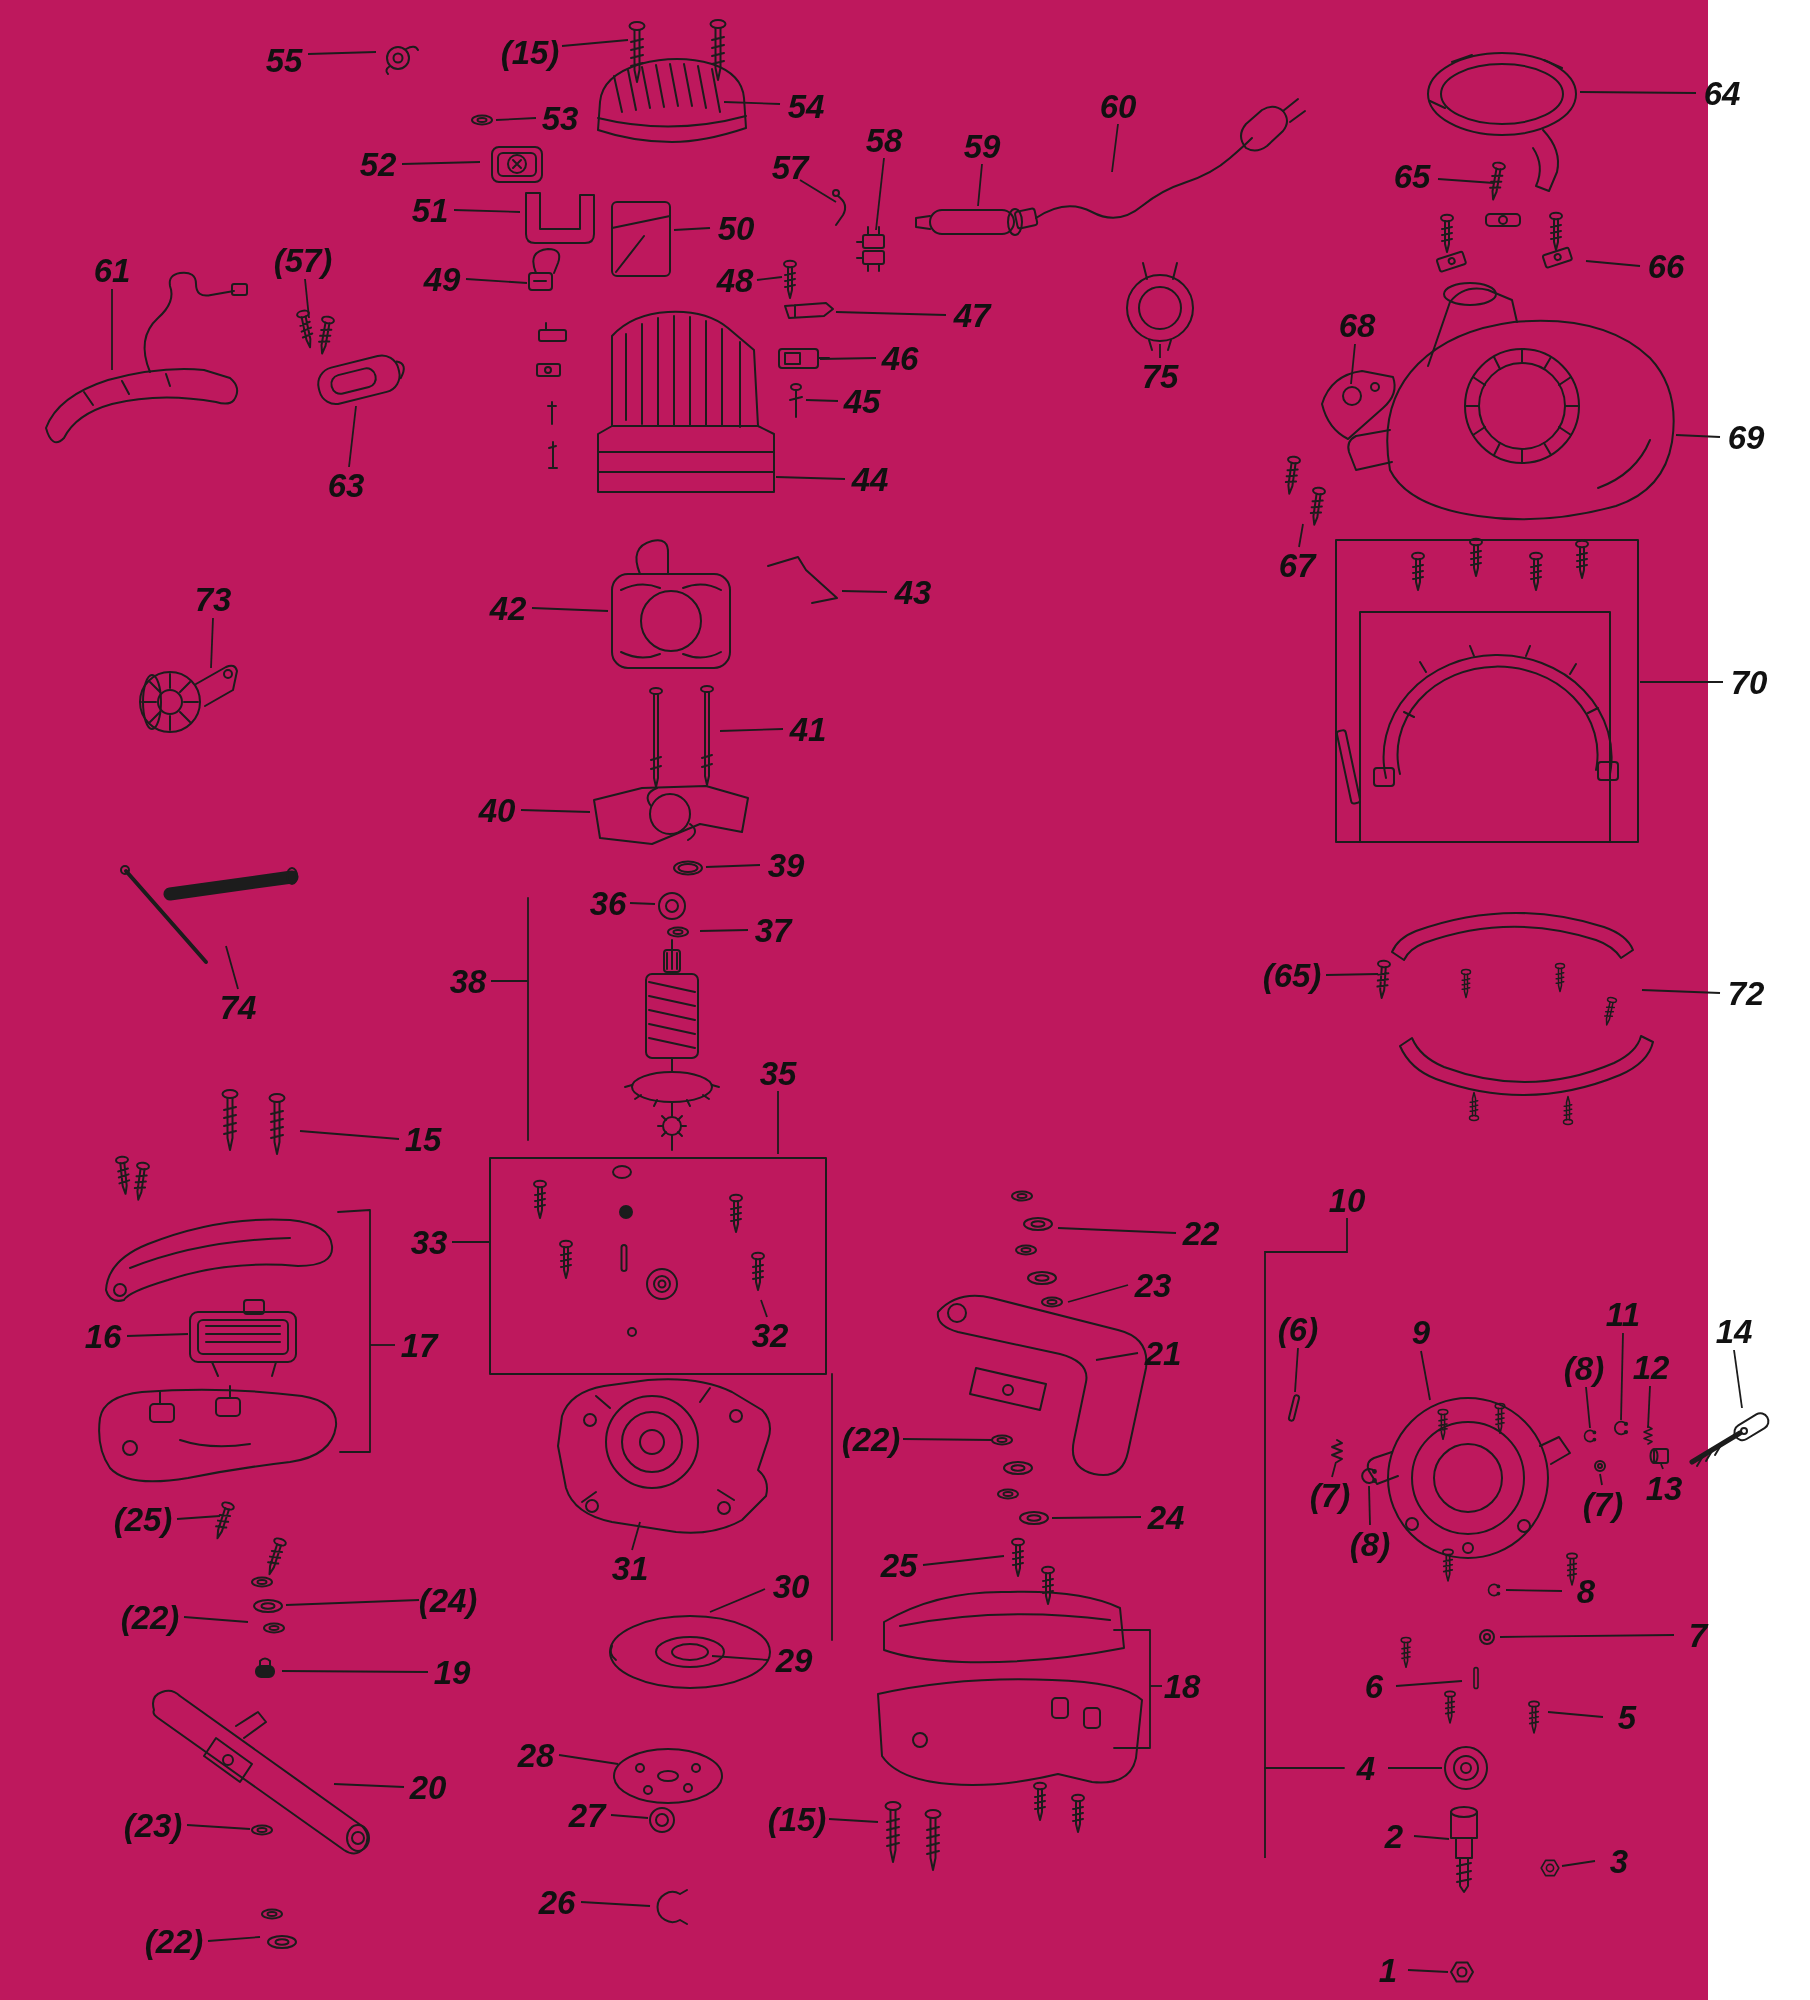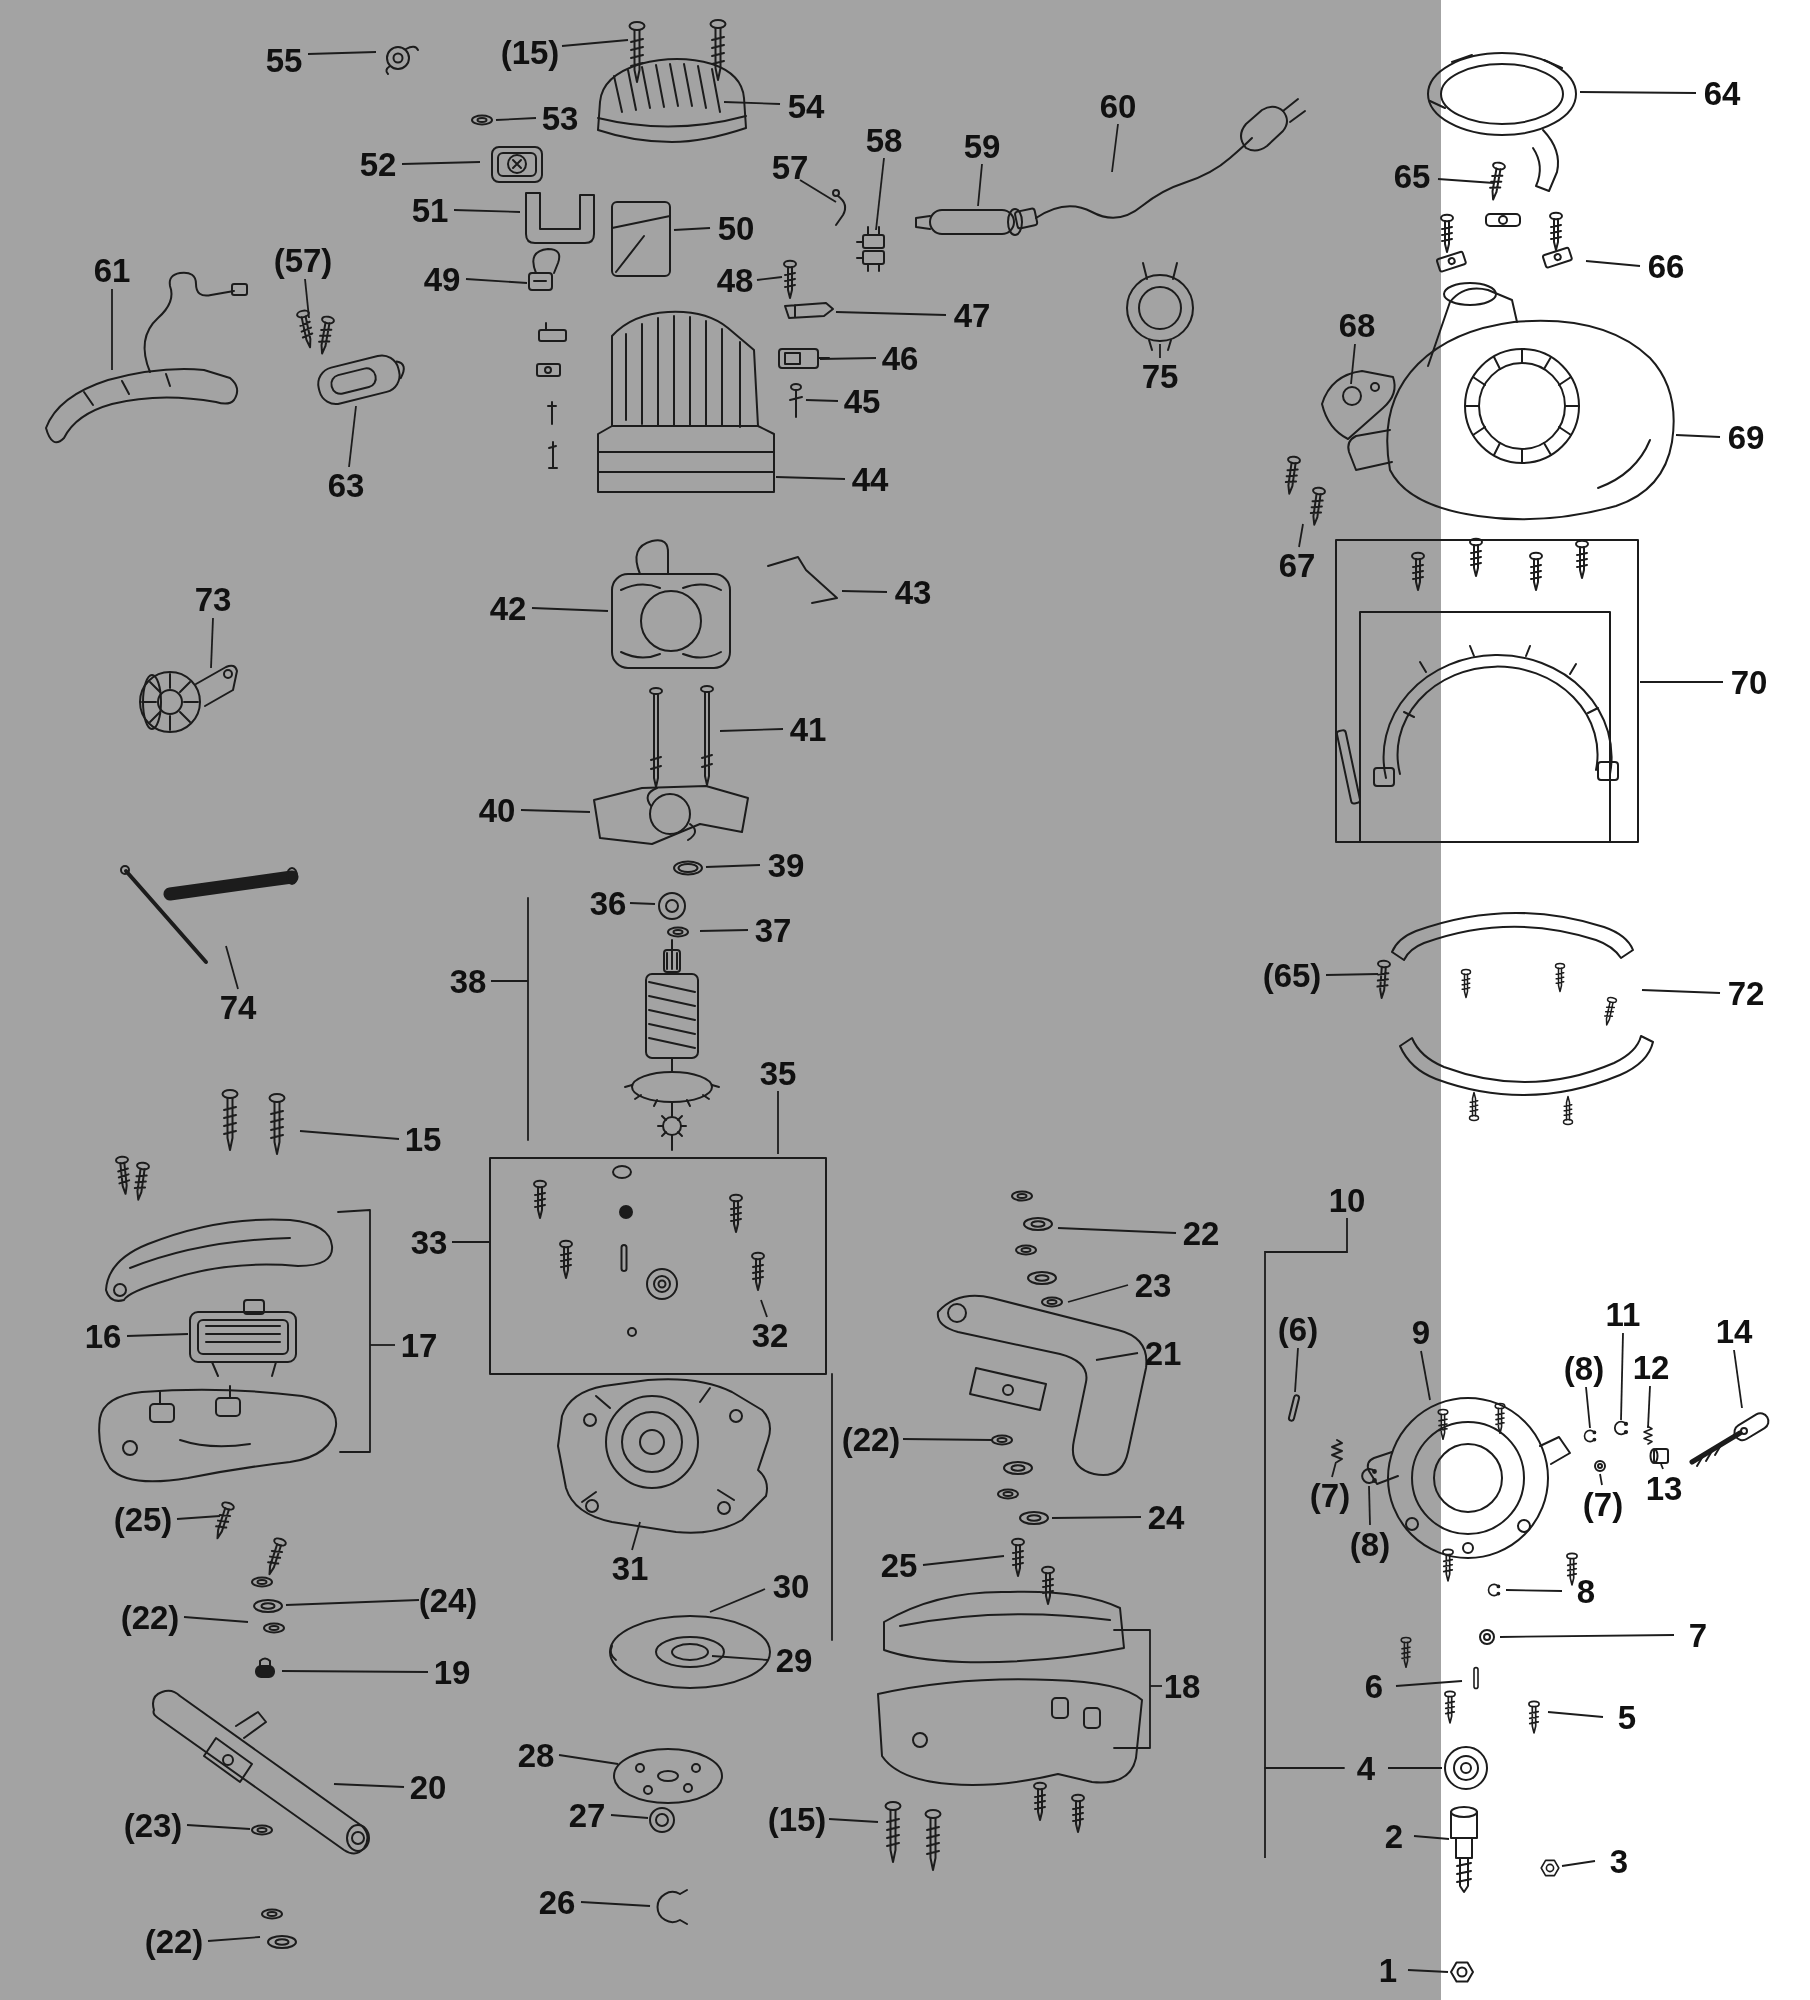--- a/index.html
+++ b/index.html
@@ -1,16 +1,16 @@
 <!DOCTYPE html>
 <html><head>
 <meta charset="utf-8">
 <style>
   html,body{margin:0;padding:0;background:#fff;}
-  #stage{position:relative;width:1441px;height:2000px;background:#a3a3a3;}
+  #stage{position:relative;width:1708px;height:2000px;background:#be185d;font-style:italic;}
   svg{display:block;}
   #parts{stroke:#1c1c1c;fill:none;stroke-width:2;stroke-linecap:round;stroke-linejoin:round;}
   #callout-layer text{font-family:"Liberation Sans",sans-serif;font-size:33px;font-weight:600;fill:#111;
     text-anchor:middle;dominant-baseline:central;stroke:none;}
   #callout-layer polyline{fill:none;stroke:#1c1c1c;stroke-width:1.8;}
   #leader-brackets{stroke-width:1.8;}
 </style>
 </head>
 <body>
 

